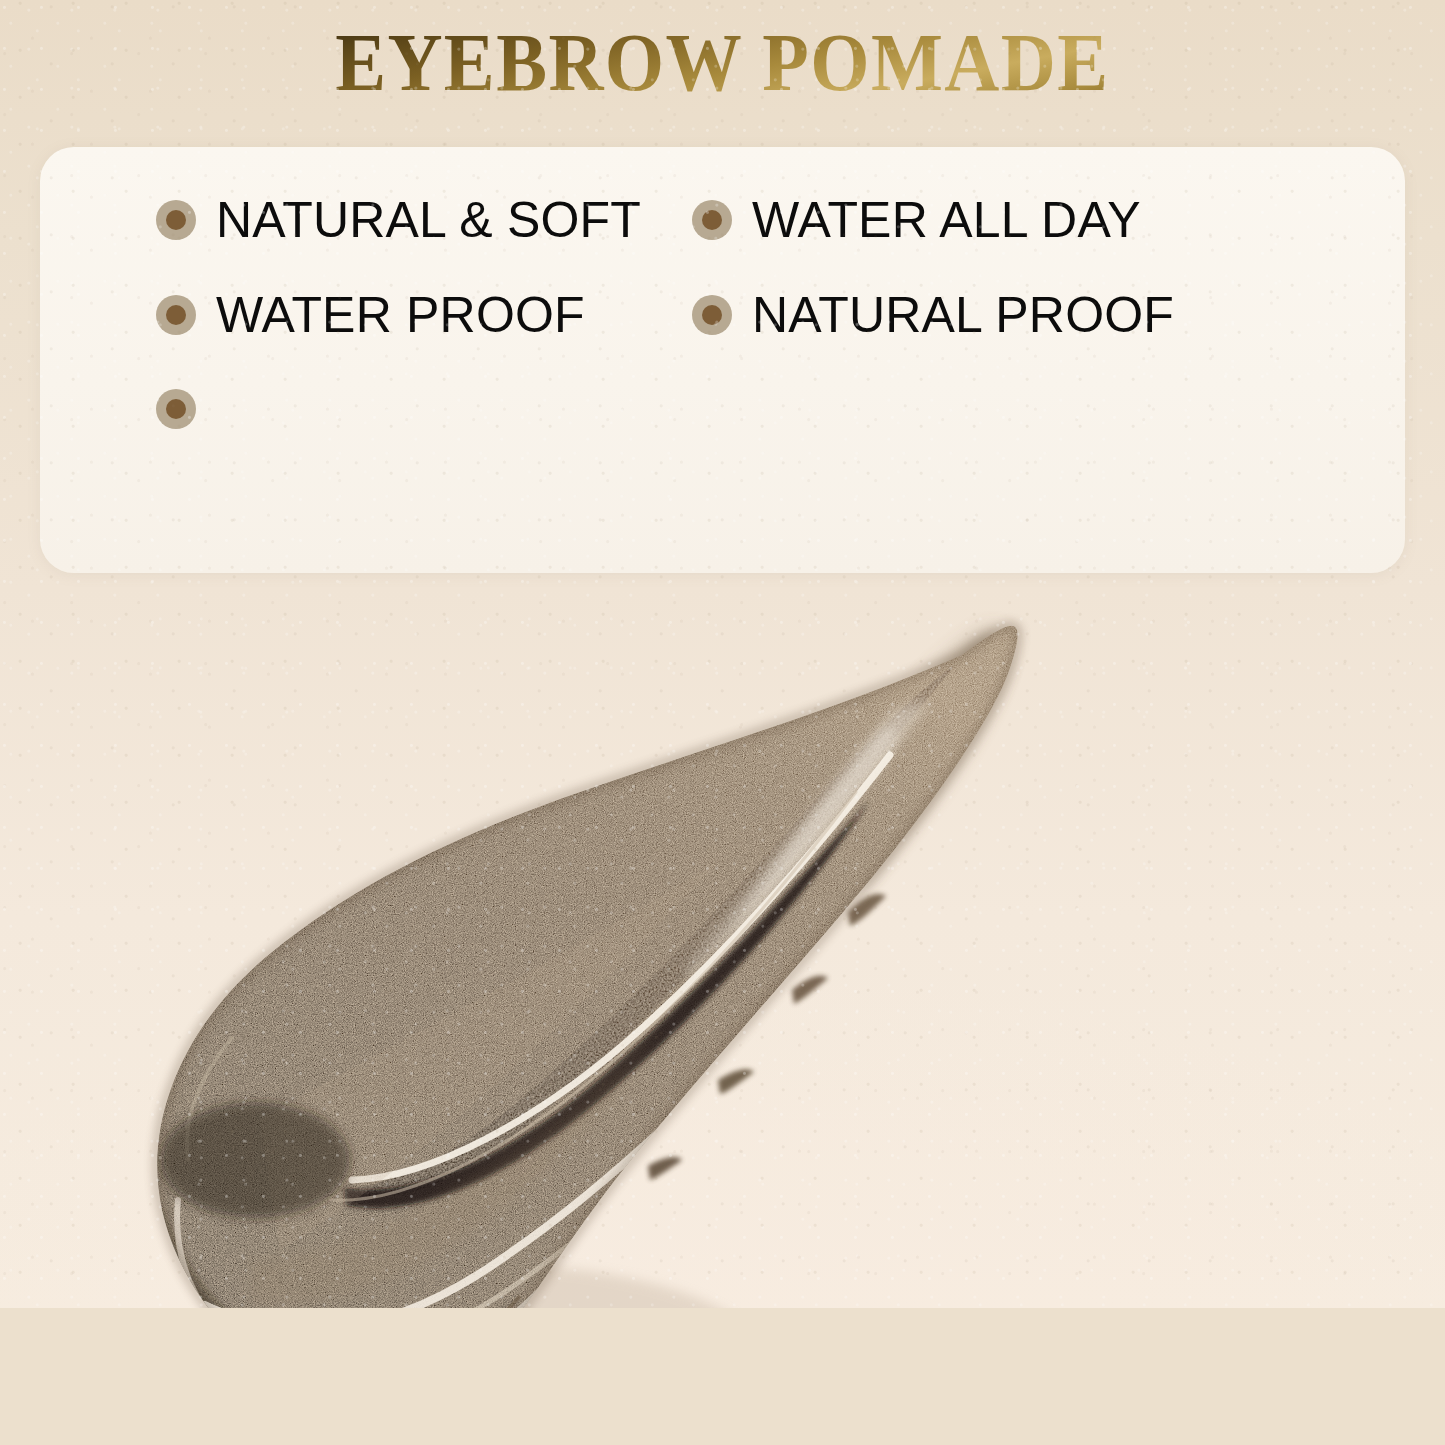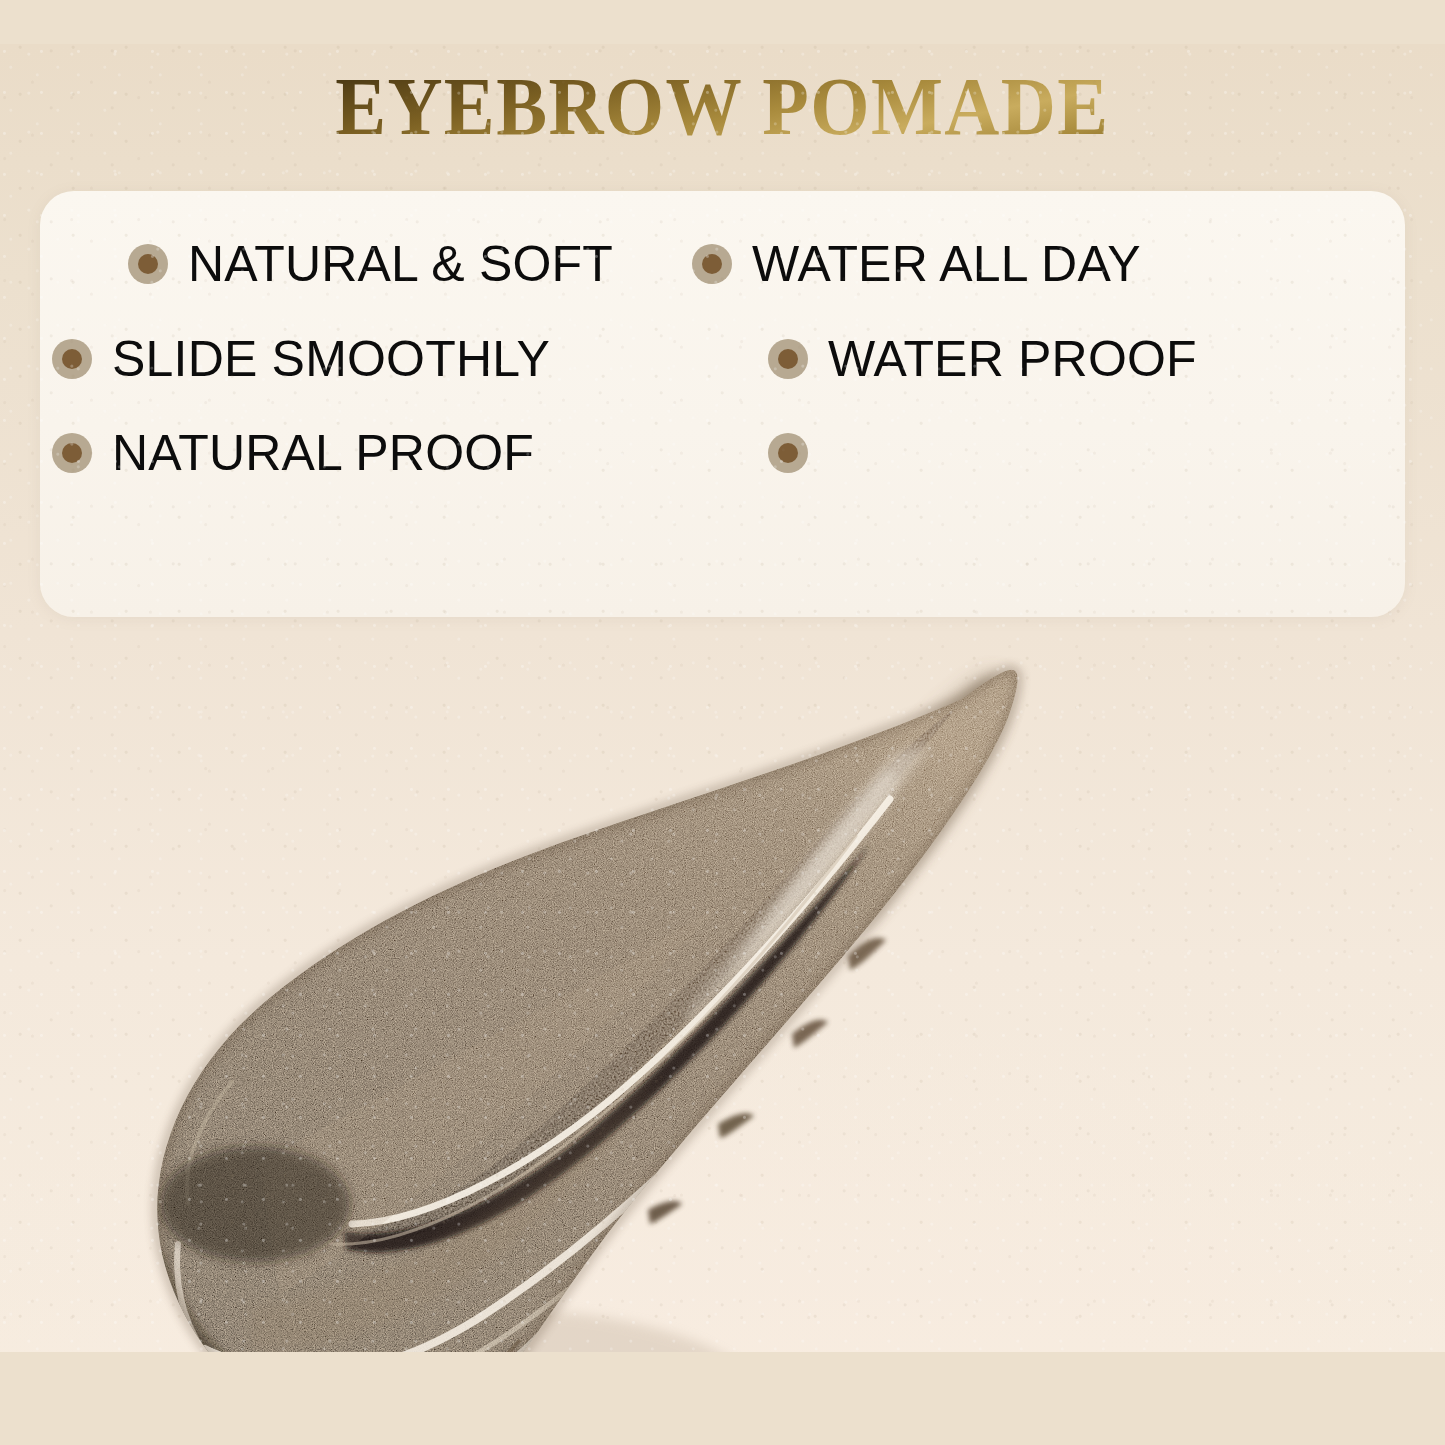--- a/index.html
+++ b/index.html
@@ -6,21 +6,20 @@
   body{
     width:1445px;height:1445px;overflow:hidden;
     font-family:"Liberation Sans", sans-serif;
     background:#ece0cd;
   }
   .canvas{
     position:relative;width:1445px;height:1308px;overflow:hidden;
     background:
       radial-gradient(ellipse 120% 70% at 50% 115%, #f8ece0 0%, rgba(248,236,224,0) 60%),
       linear-gradient(180deg,#eadcc8 0%,#ece0ce 18%,#f0e4d5 45%,#f4e9dc 70%,#f6ecdf 100%);
-    margin-top: 44px;
   }
   
   .grain{
     position:absolute;inset:0;pointer-events:none;opacity:.55;
     background-image:
       radial-gradient(circle at 12% 18%, rgba(255,255,255,.55) 0 1px, transparent 2px),
       radial-gradient(circle at 38% 7%,  rgba(160,140,115,.22) 0 1px, transparent 2px),
       radial-gradient(circle at 67% 26%, rgba(255,255,255,.45) 0 1px, transparent 2px),
       radial-gradient(circle at 84% 12%, rgba(160,140,115,.18) 0 1px, transparent 2px),
       radial-gradient(circle at 23% 54%, rgba(255,255,255,.40) 0 1px, transparent 2px),
@@ -57,21 +56,21 @@
   .panel-inner{
     position:absolute;inset:0;
     display:grid;
     grid-template-columns:640px 705px;
     grid-template-rows:repeat(4,1fr);
     padding:26px 0 22px 0;
     box-sizing:border-box;
   }
   .feat{
     display:flex;align-items:center;
-    padding-left:88px;
+    padding-left:116px;
   }
   .feat.col-right{padding-left:12px;}
   .bullet{
     flex:0 0 auto;
     width:40px;height:40px;border-radius:50%;
     background:#b7a992;
     display:flex;align-items:center;justify-content:center;
     margin-right:20px;
   }
   .bullet i{
@@ -111,26 +110,20 @@
           </span>
         <span class="feat-label">NATURAL &amp; SOFT</span>
       </div>
       <div class="feat col-right">
         <span class="bullet">
             <i></i>
           </span>
         <span class="feat-label">WATER ALL DAY</span>
       </div>
 
-      <div class="feat col-right">
-        <span class="bullet">
-            <i></i>
-          </span>
-        <span class="feat-label">SLIDE SMOOTHLY</span>
-      </div>
 
       <div class="feat">
         <span class="bullet">
             <i></i>
           </span>
         <span class="feat-label">WATER PROOF</span>
       </div>
       <div class="feat col-right">
         <span class="bullet">
             <i></i>

